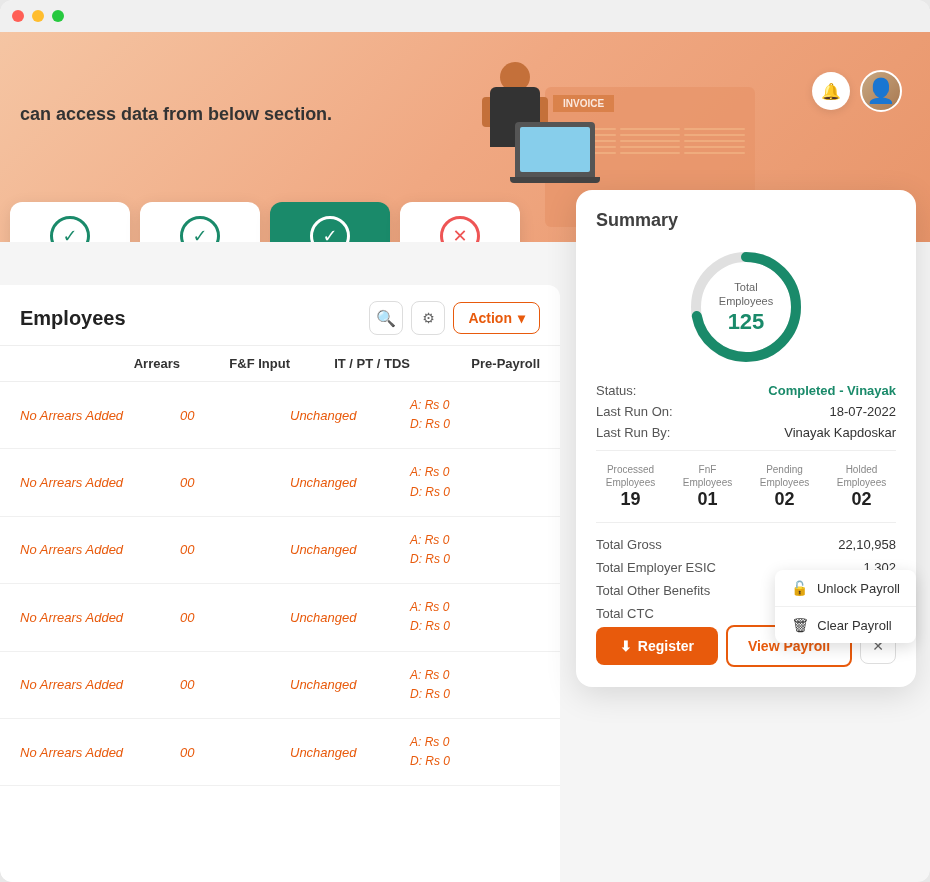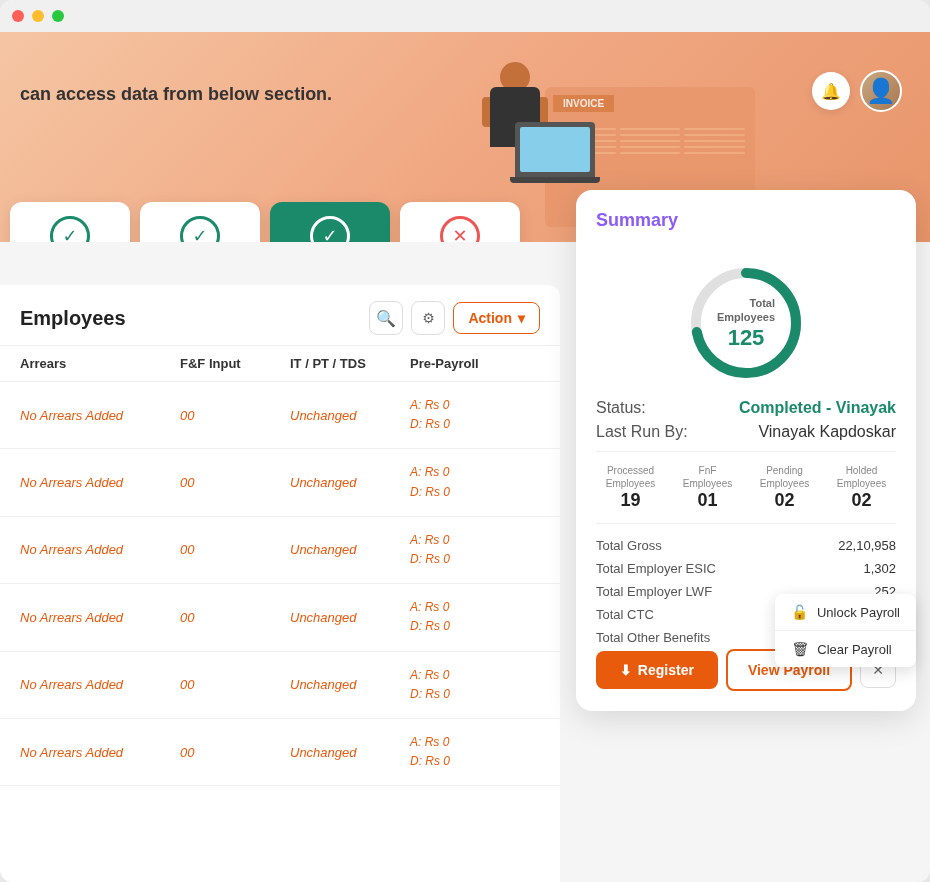--- a/index.html
+++ b/index.html
@@ -38,21 +38,21 @@
     .tl-green { background: #27c93f; }
 
     .hero-banner {
       position: relative;
       height: 210px;
       background: linear-gradient(135deg, #f5c5a3 0%, #f0a882 50%, #e8956a 100%);
       overflow: hidden;
     }
     .hero-text {
       position: absolute;
-      top: 52px;
+      top: 72px;
       left: 20px;
       font-size: 18px;
       font-weight: 600;
       color: #333;
     }
 
     .notification-btn {
       position: absolute;
       top: 40px;
       right: 80px;
@@ -186,20 +186,21 @@
       display: grid;
       grid-template-columns: 160px 110px 120px 130px;
       padding: 10px 20px;
       border-bottom: 1px solid #eee;
       background: white;
     }
     .th {
       font-size: 13px;
       font-weight: 700;
       color: #333;
+      text-align: right;
     }
     .table-body {
       overflow-y: auto;
       height: calc(100% - 140px);
       font-style: italic;
     }
     .table-row {
       display: grid;
       grid-template-columns: 160px 110px 120px 130px;
       padding: 14px 20px;
@@ -257,57 +258,56 @@
       width: 340px;
       background: white;
       border-radius: 16px;
       box-shadow: 0 8px 32px rgba(0,0,0,0.12);
       padding: 20px;
       z-index: 20;
     }
     .summary-title {
       font-size: 18px;
       font-weight: 700;
-      color: #8b5cf6;
-      margin-bottom: 32px;
+      color: #404040;
+      margin-bottom: 16px;
     }
 
     
     .donut-container {
       width: 120px;
       height: 120px;
       margin: 0 auto 16px;
       position: relative;
     }
     .donut-center {
       position: absolute;
       top: 50%;
       left: 50%;
       transform: translate(-50%, -50%);
       text-align: center;
     }
     .donut-label {
       font-size: 11px;
       color: #666;
-      font-weight: 700;
+      font-weight: 400;
       line-height: 1.3;
-      text-align: right;
     }
     .donut-value {
       font-size: 22px;
       font-weight: 800;
       color: #1a8a6a;
     }
 
     .summary-status-row {
       display: flex;
       justify-content: space-between;
       align-items: center;
       margin-bottom: 6px;
-      font-size: 16px;
+      font-size: 13px;
     }
     .status-label { color: #555; font-weight: 500; }
     .status-value { color: #333; }
     .status-completed { color: #1a8a6a; font-weight: 700; }
 
     .divider { height: 1px; background: #eee; margin: 10px 0; }
 
     
     .emp-stats {
       display: grid;
@@ -570,20 +570,24 @@
         <div class="donut-label">Total<br>Employees</div>
         <div class="donut-value">125</div>
       </div>
     </div>
 
     <div class="summary-status-row">
       <span class="status-label">Status:</span>
       <span class="status-completed">Completed - Vinayak</span>
     </div>
     <div class="summary-status-row">
+      <span class="status-label">Last Run On:</span>
+      <span class="status-value">18-07-2022</span>
+    </div>
+    <div class="summary-status-row">
       <span class="status-label">Last Run By:</span>
       <span class="status-value">Vinayak Kapdoskar</span>
     </div>
 
     <div class="divider"></div>
 
     <div class="emp-stats">
       <div class="emp-stat">
         <div class="emp-stat-label">Processed<br>Employees</div>
         <div class="emp-stat-value">19</div>
@@ -607,29 +611,25 @@
     <div id="financials-container">
     <div class="fin-row">
       <span class="fin-label">Total Gross</span>
       <span class="fin-value">22,10,958</span>
     </div>
         <div class="fin-row">
       <span class="fin-label">Total Employer ESIC</span>
       <span class="fin-value">1,302</span>
     </div>
         <div class="fin-row">
-      <span class="fin-label">Total Employer LWF</span>
-      <span class="fin-value">252</span>
+      <span class="fin-label">Total Other Benefits</span>
+      <span class="fin-value"></span>
     </div>
         <div class="fin-row">
       <span class="fin-label">Total CTC</span>
-      <span class="fin-value"></span>
-    </div>
-        <div class="fin-row">
-      <span class="fin-label">Total Other Benefits</span>
       <span class="fin-value"></span>
     </div>
       </div>
 
     <div class="unlock-dropdown">
       <div class="dropdown-item">
         <span class="di-icon">🔓</span>
         <span>Unlock Payroll</span>
       </div>
       <div class="dropdown-item">

